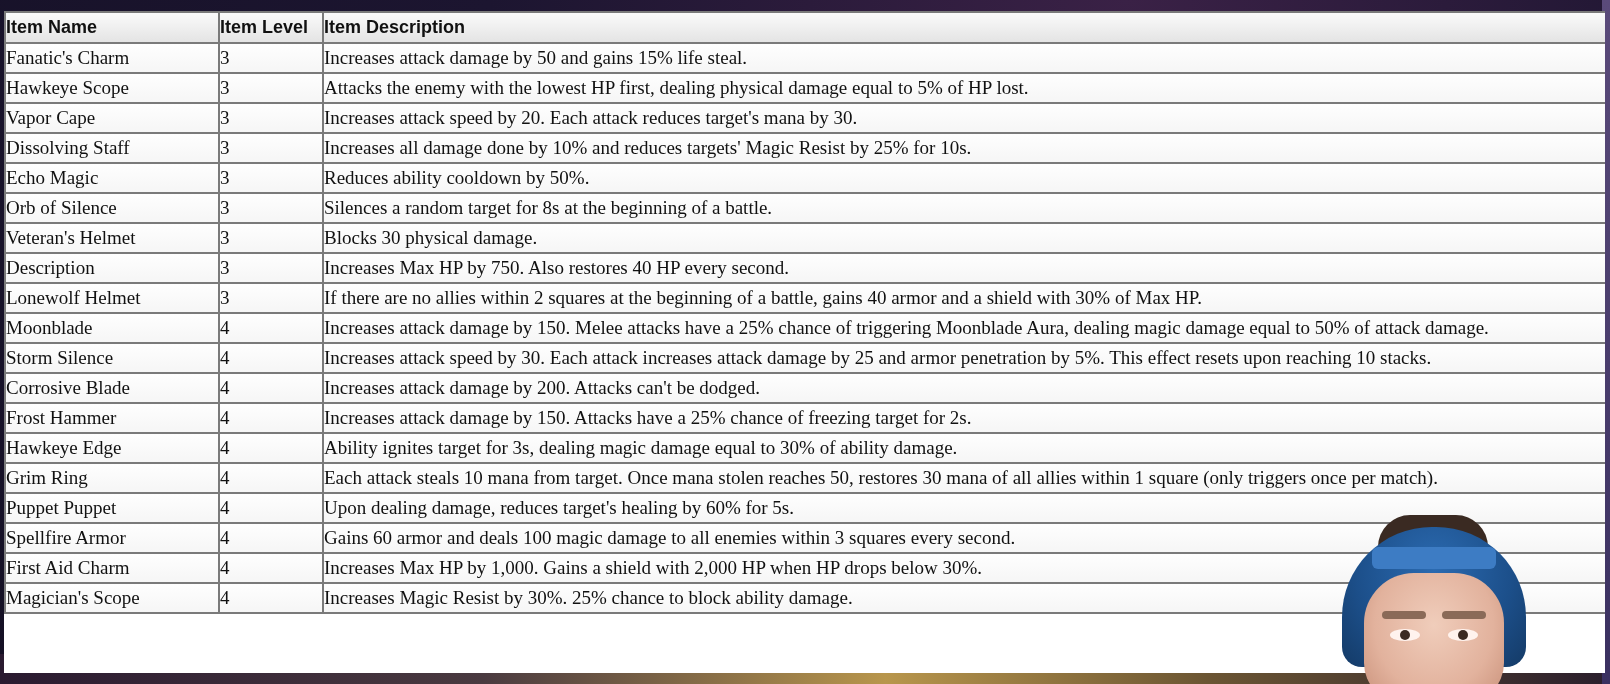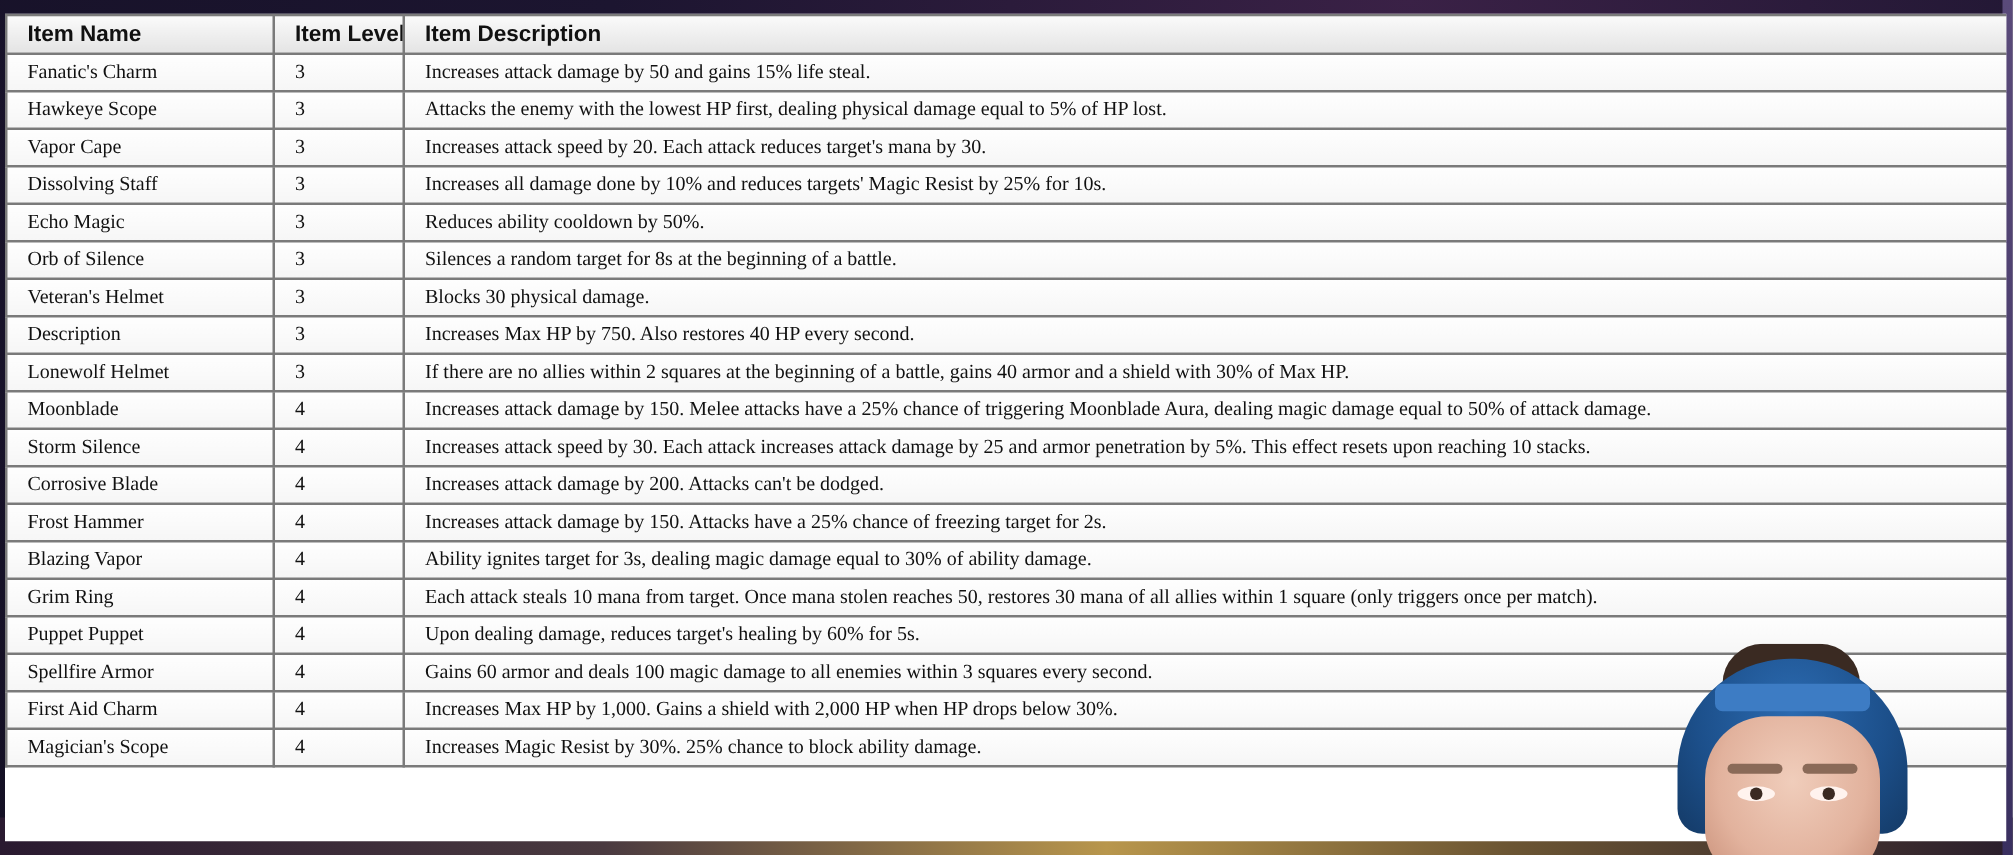--- a/index.html
+++ b/index.html
@@ -21,36 +21,36 @@
     background:#fff;
   }
   table {
     border-collapse:collapse; table-layout:fixed; width:1620px;
   }
   col.c1 { width:214px; }
   col.c2 { width:104px; }
   col.c3 { width:1302px; }
   th, td {
     border:2px solid #7a7a7a;
-    padding:0 16px;
+    padding:0 0;
     height:28px;
     white-space:nowrap;
     overflow:hidden;
     text-align:left;
     color:#111;
   }
   th {
     font-family: "Liberation Sans", sans-serif;
     font-weight:bold;
     font-size:18px;
     height:29px;
     background: linear-gradient(180deg, #fafafa 0%, #e4e4e4 100%);
   }
   td {
-    font-size:16px;
+    font-size:19px;
     background: linear-gradient(180deg, #fefefe 0%, #f6f6f6 100%);
     margin-top: 20px;
   }
   .webcam {
     position:absolute; left:1334px; top:515px; width:200px; height:169px; overflow:hidden;
   }
   .webcam .hat {
     position:absolute; left:8px; top:12px; width:184px; height:140px;
     border-radius:90px 90px 20px 20px;
     background: radial-gradient(ellipse at 50% 30%, #2b6ab0 0%, #1c4f8a 60%, #143a66 100%);
@@ -156,21 +156,21 @@
           <td>Corrosive Blade</td>
           <td>4</td>
           <td>Increases attack damage by 200. Attacks can't be dodged.</td>
         </tr>
       <tr>
           <td>Frost Hammer</td>
           <td>4</td>
           <td>Increases attack damage by 150. Attacks have a 25% chance of freezing target for 2s.</td>
         </tr>
       <tr>
-          <td>Blazing Vapor</td>
+          <td>Hawkeye Edge</td>
           <td>4</td>
           <td>Ability ignites target for 3s, dealing magic damage equal to 30% of ability damage.</td>
         </tr>
       <tr>
           <td>Grim Ring</td>
           <td>4</td>
           <td>Each attack steals 10 mana from target. Once mana stolen reaches 50, restores 30 mana of all allies within 1 square (only triggers once per match).</td>
         </tr>
       <tr>
           <td>Puppet Puppet</td>

